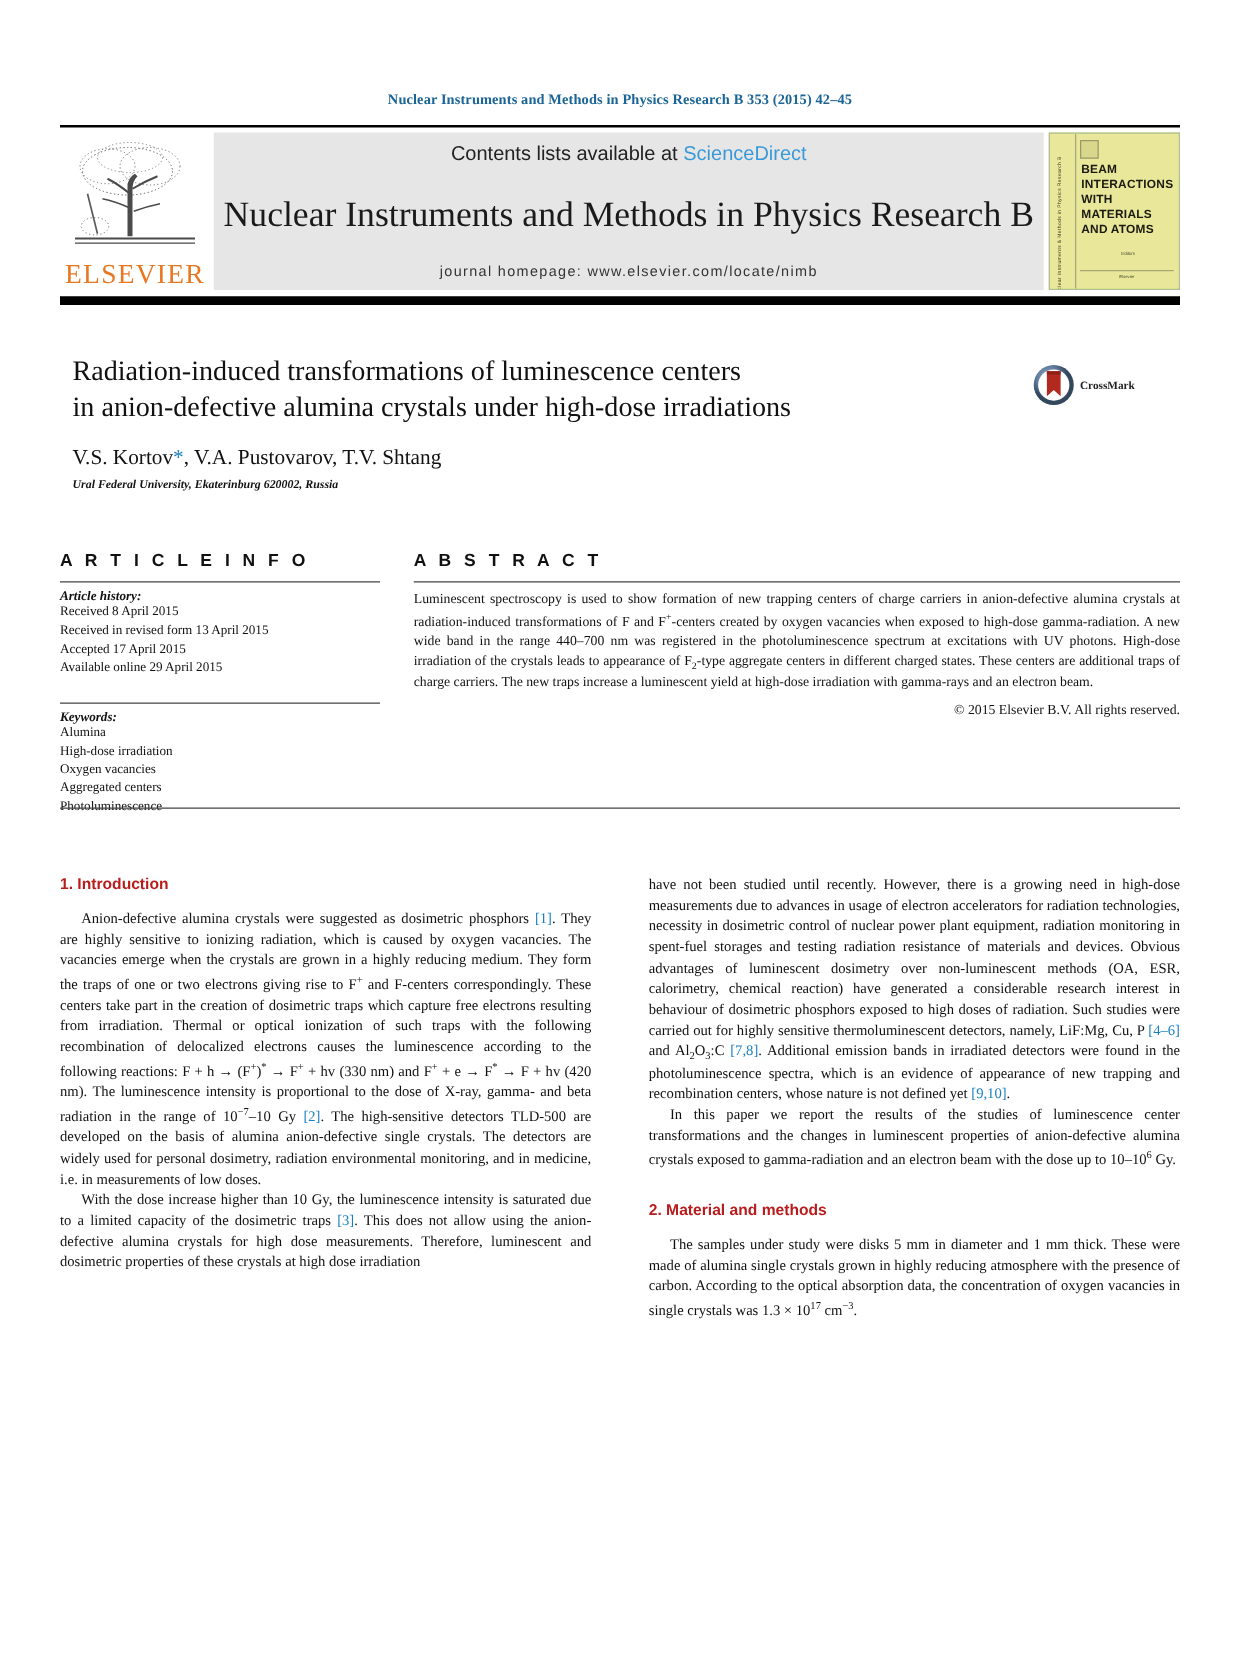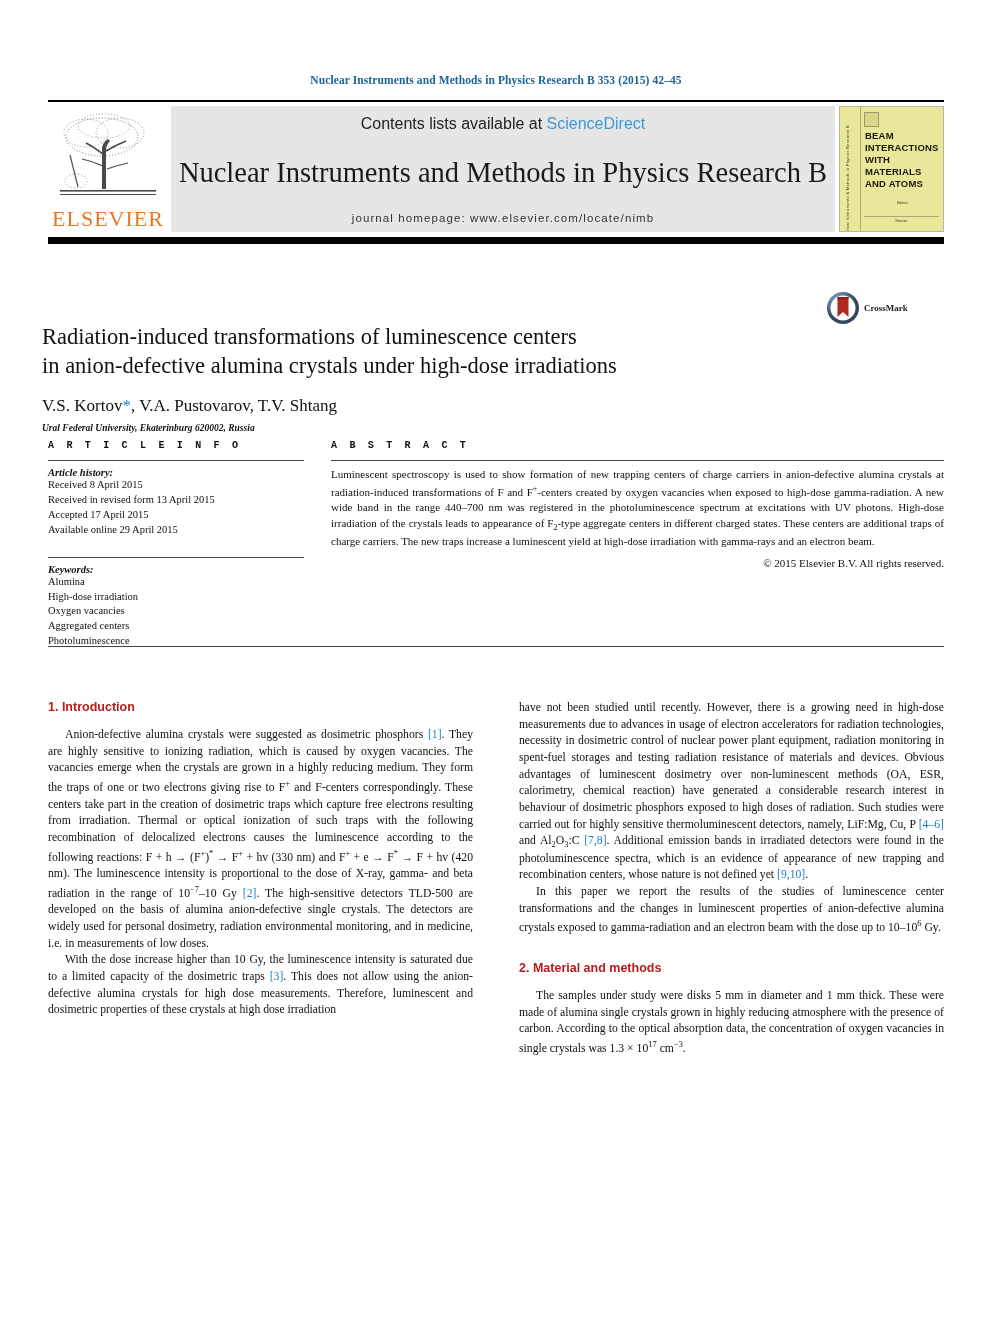--- a/index.html
+++ b/index.html
@@ -168,23 +168,22 @@
     left: 48px;
     width: 896px;
     height: 7px;
     background: #000;
   }
 
   
   .title-block {
     position: absolute;
     top: 283px;
-    left: 42px;
+    left: 58px;
     width: 770px;
-    margin-top: 40px;
   }
   .paper-title {
     font-family: "Liberation Serif", serif;
     font-size: 22.5px;
     line-height: 1.27;
     color: #111;
     margin: 0;
     font-weight: normal;
   }
   .authors {
@@ -221,23 +220,23 @@
   .infoabs {
     position: absolute;
     top: 440px;
     left: 48px;
     width: 896px;
     display: flex;
   }
   .col-info { width: 256px; flex: 0 0 256px; }
   .col-abs  { flex: 1 1 auto; margin-left: 27px; }
   .sec-head {
-    font-family: Liberation Mono, monospace;
-    font-weight: bold;
-    font-size: 10px;
+    font-family: Liberation Sans, sans-serif;
+    font-weight: bold;
+    font-size: 14px;
     letter-spacing: 3.2px;
     color: #111;
   }
   .hrule {
     border-top: 1px solid #444;
     margin-top: 9px;
     margin-bottom: 6px;
   }
   .ital-head {
     font-style: italic;

